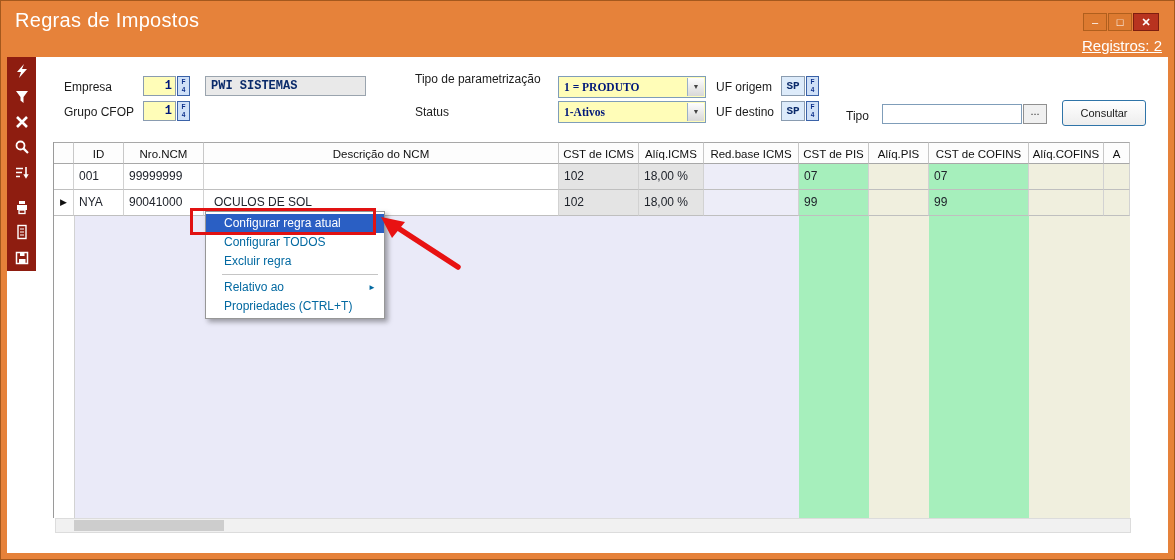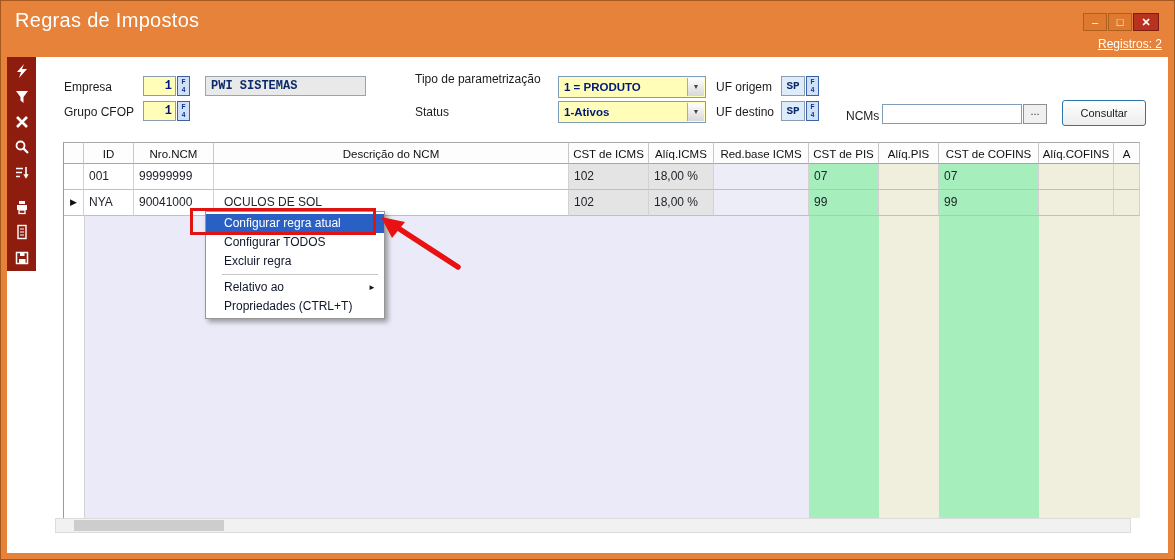--- a/index.html
+++ b/index.html
@@ -4,57 +4,57 @@
 <style>
   html,body{margin:0;padding:0;}
   body{width:1175px;height:560px;position:relative;overflow:hidden;
        font-family:"Liberation Sans",sans-serif;background:#b4b4b4;}
   .abs{position:absolute;}
   .frame{position:absolute;inset:0;background:#e6823a;box-shadow:inset 0 0 0 1px rgba(110,55,5,.55);}
   .title{left:15px;top:9px;color:#fff;font-size:20px;letter-spacing:.3px;}
   .winbtn{top:13px;width:24px;height:18px;text-align:center;line-height:16px;font-size:11px;color:#fff;
           border:1px solid #b05f1d;background:#dd7a30;box-sizing:border-box;cursor:default;}
   .winbtn.close{background:#b8331f;border-color:#7e1d0f;width:26px;font-weight:bold;}
-  .registros{top:37px;right:13px;color:#fff;font-size:12px;text-decoration:underline;}
+  .registros{top:37px;right:13px;color:#fff;font-size:15px;text-decoration:underline;}
   .content{left:7px;top:57px;width:1161px;height:496px;background:#fff;}
 
   
   .sidebar{left:7px;top:57px;width:29px;height:214px;background:#8e1d10;
            display:flex;flex-direction:column;align-items:center;padding-top:5px;box-sizing:border-box;gap:3px;}
   .sb-btn{width:25px;height:23px;display:flex;align-items:center;justify-content:center;}
   .sb-gap{margin-top:9px;}
 
   
   .lbl{font-size:12px;color:#1c1c1c;white-space:nowrap;}
   .code-input{background:#fffdb8;border:1px solid #8a9cb0;box-sizing:border-box;color:#00187a;
               font-family:"Liberation Mono",monospace;font-weight:bold;font-size:12px;
               text-align:right;padding-right:3px;line-height:18px;}
   .f4{width:13px;height:20px;background:#cfe0f7;border:1px solid #3a62a8;box-sizing:border-box;
       color:#0b2e8a;font-size:6.5px;font-weight:bold;text-align:center;line-height:8px;
       white-space:pre-line;padding-top:1px;}
   .display-field{background:#e9e9e9;border:1px solid #9aa4ae;box-sizing:border-box;color:#0a2a6a;
                  font-family:"Liberation Mono",monospace;font-size:12px;font-weight:600;
                  line-height:18px;padding-left:5px;}
   .combo{background:#fffdb8;border:1px solid #7f9db9;box-sizing:border-box;height:22px;
-         color:#00187a;font-family:Liberation Sans, sans-serif;font-size:11.5px;font-weight:bold;
+         color:#00187a;font-family:Liberation Serif, serif;font-size:11.5px;font-weight:bold;
          line-height:20px;padding-left:5px;}
   .combo-btn{position:absolute;right:1px;top:1px;width:16px;height:18px;text-align:center;
              background:linear-gradient(#fefefe,#d8d8d8);border-left:1px solid #9ab0c8;
              font-size:7px;line-height:18px;color:#444;}
   .sp-field{background:#ddebfa;border:1px solid #8a9cb0;box-sizing:border-box;color:#0a2a6a;
             font-family:"Liberation Mono",monospace;font-weight:bold;font-size:11px;
             text-align:center;line-height:18px;}
   .text-input{background:#fff;border:1px solid #7f9db9;box-sizing:border-box;font-size:12px;padding:0 3px;}
   .browse-btn{background:#f0f0f0;border:1px solid #909090;box-sizing:border-box;font-size:11px;
               text-align:center;line-height:12px;color:#333;}
   .consultar{border:1px solid #2f74a8;border-radius:3px;background:linear-gradient(#ffffff,#ededed);
              font-size:11px;color:#1a1a1a;text-align:center;line-height:24px;box-sizing:border-box;}
 
   
-  .grid{left:63px;top:142px;width:1076px;height:376px;background:#fff;border-left:1px solid #9a9a9a;box-sizing:border-box;}
+  .grid{left:53px;top:142px;width:1076px;height:376px;background:#fff;border-left:1px solid #9a9a9a;box-sizing:border-box;}
   .gh{position:absolute;top:0;height:22px;line-height:22px;background:#fdfdfd;
       border-top:1px solid #a8a8a8;border-bottom:1px solid #a8a8a8;border-right:1px solid #c8c8c8;
       box-sizing:border-box;font-size:11.5px;color:#101010;text-align:center;overflow:hidden;white-space:nowrap;}
   .c-marker{left:0;width:20px}.c-id{left:20px;width:50px}.c-ncm{left:70px;width:80px}
   .c-desc{left:150px;width:355px}.c-csticms{left:505px;width:80px}.c-aliqicms{left:585px;width:65px}
   .c-redbase{left:650px;width:95px}.c-cstpis{left:745px;width:70px}.c-aliqpis{left:815px;width:60px}
   .c-cstcofins{left:875px;width:100px}.c-aliqcofins{left:975px;width:75px}.c-a{left:1050px;width:26px}
   .grow{position:absolute;left:0;width:1076px;height:26px;}
   .grow.r0{top:22px}.grow.r1{top:48px}
   .grow.selected{box-shadow:inset 0 0 0 1px #1f6aa5;z-index:3;}
@@ -68,21 +68,21 @@
   .markercol-bg{position:absolute;left:0;width:20px;top:74px;bottom:0;background:#fff;border-right:1px solid #d2d2d2;}
 
   
   .hscroll{left:55px;top:518px;width:1076px;height:15px;background:#f1f1f1;border:1px solid #dcdcdc;box-sizing:border-box;}
   .hthumb{position:absolute;left:18px;top:1px;width:150px;height:11px;background:#cdcdcd;}
   .scroll-grip{left:56px;top:519px;width:6px;height:13px;background:#2a2a2a;}
 
   
   .menu{left:193px;top:211px;width:180px;background:#fff;border:1px solid #979797;
         box-shadow:3px 3px 5px rgba(0,0,0,.35);padding:2px 0;z-index:10;box-sizing:border-box;margin-left:12px;}
-  .mi{height:19px;line-height:19px;font-size:12px;color:#0f172a;padding-left:18px;position:relative;white-space:nowrap;}
+  .mi{height:19px;line-height:19px;font-size:12px;color:#0369a1;padding-left:18px;position:relative;white-space:nowrap;}
   .mi.hl{background:#2a5fc4;color:#fff;}
   .msep{border-top:1px solid #c5c5c5;margin:3px 6px 3px 16px;height:0;}
   .sub-arrow{position:absolute;right:8px;top:0;font-size:8px;}
 
   
   .anno-rect{left:190px;top:208px;width:186px;height:27px;border:3px solid #e11212;z-index:11;pointer-events:none;box-sizing:border-box;}
   .anno-arrow{left:378px;top:213px;z-index:12;pointer-events:none;}
 </style>
 </head>
 <body>
@@ -174,21 +174,21 @@
   <div class="abs lbl" style="left:716px;top:80px">UF origem</div>
   <div class="abs sp-field" style="left:781px;top:76px;width:24px;height:20px">SP</div>
   <div class="abs f4" style="left:806px;top:76px">F
 4</div>
 
   <div class="abs lbl" style="left:716px;top:105px">UF destino</div>
   <div class="abs sp-field" style="left:781px;top:101px;width:24px;height:20px">SP</div>
   <div class="abs f4" style="left:806px;top:101px">F
 4</div>
 
-  <div class="abs lbl" style="left:846px;top:109px">NCMs</div>
+  <div class="abs lbl" style="left:846px;top:109px">Tipo</div>
   <input class="abs text-input" style="left: 882px; top: 104px; width: 140px; height: 20px;" value="">
   <div class="abs browse-btn" style="left:1023px;top:104px;width:24px;height:20px">...</div>
 
   <div class="abs consultar" style="left:1062px;top:100px;width:84px;height:26px">Consultar</div>
 
   <div class="abs grid">
 
     <div class="grid-bg"></div>
     <div class="markercol-bg"></div>
     <div class="stripe c-cstpis bg-green"></div>

